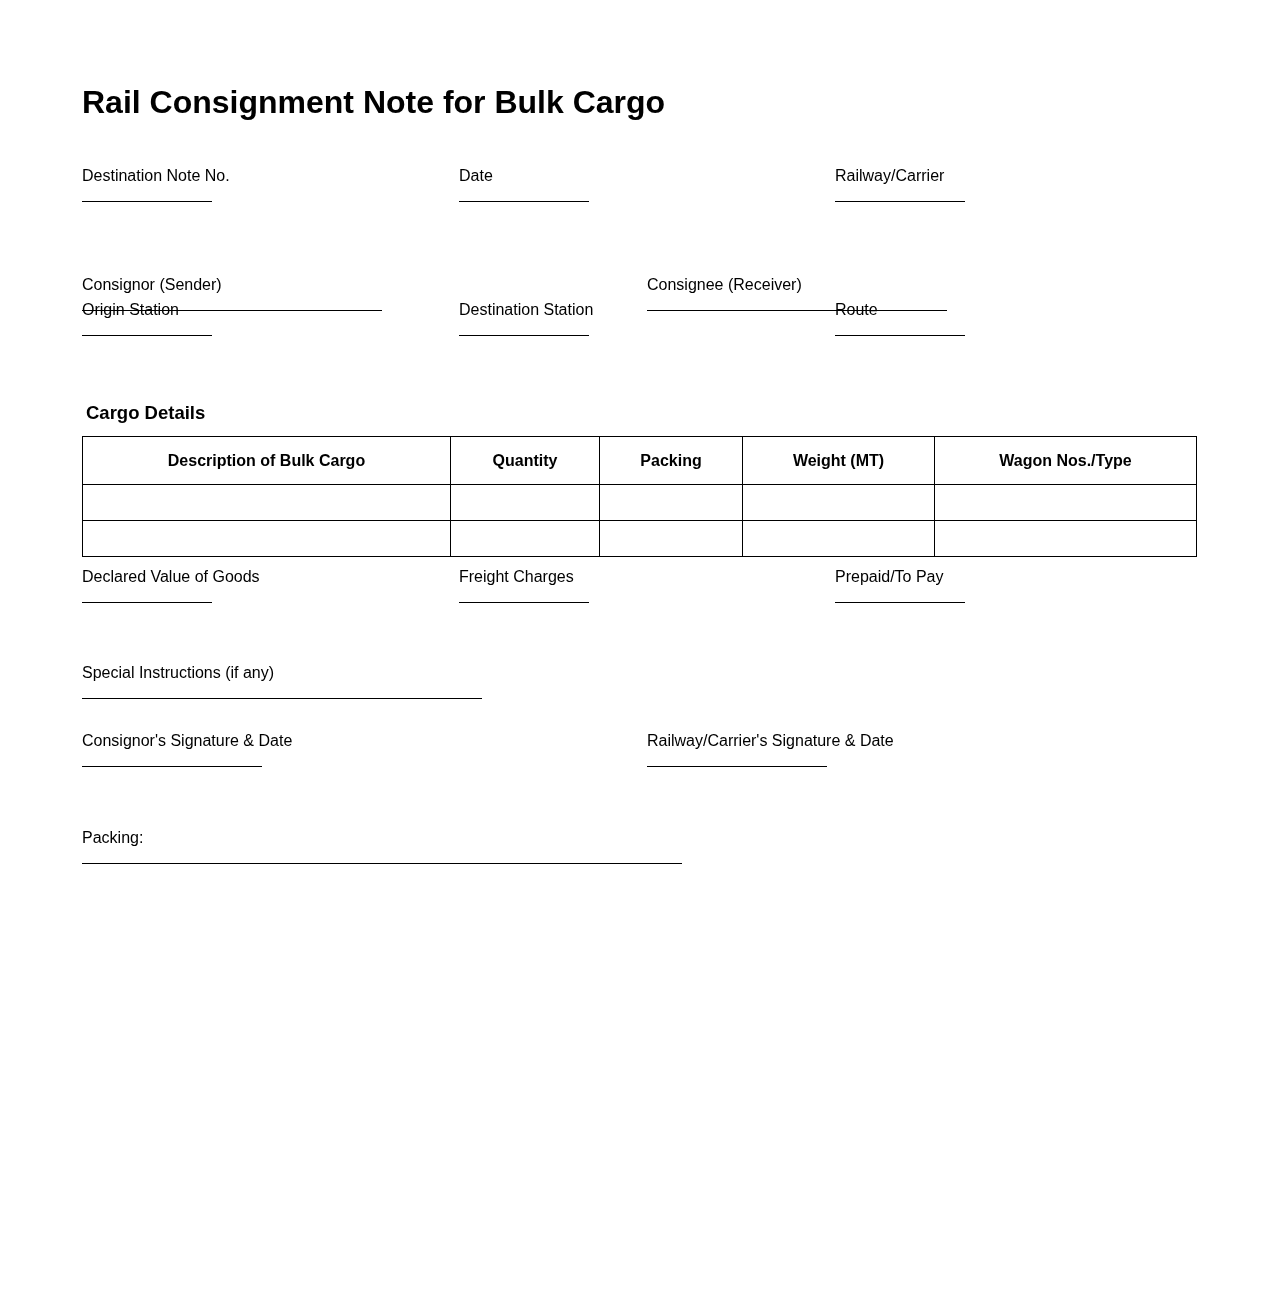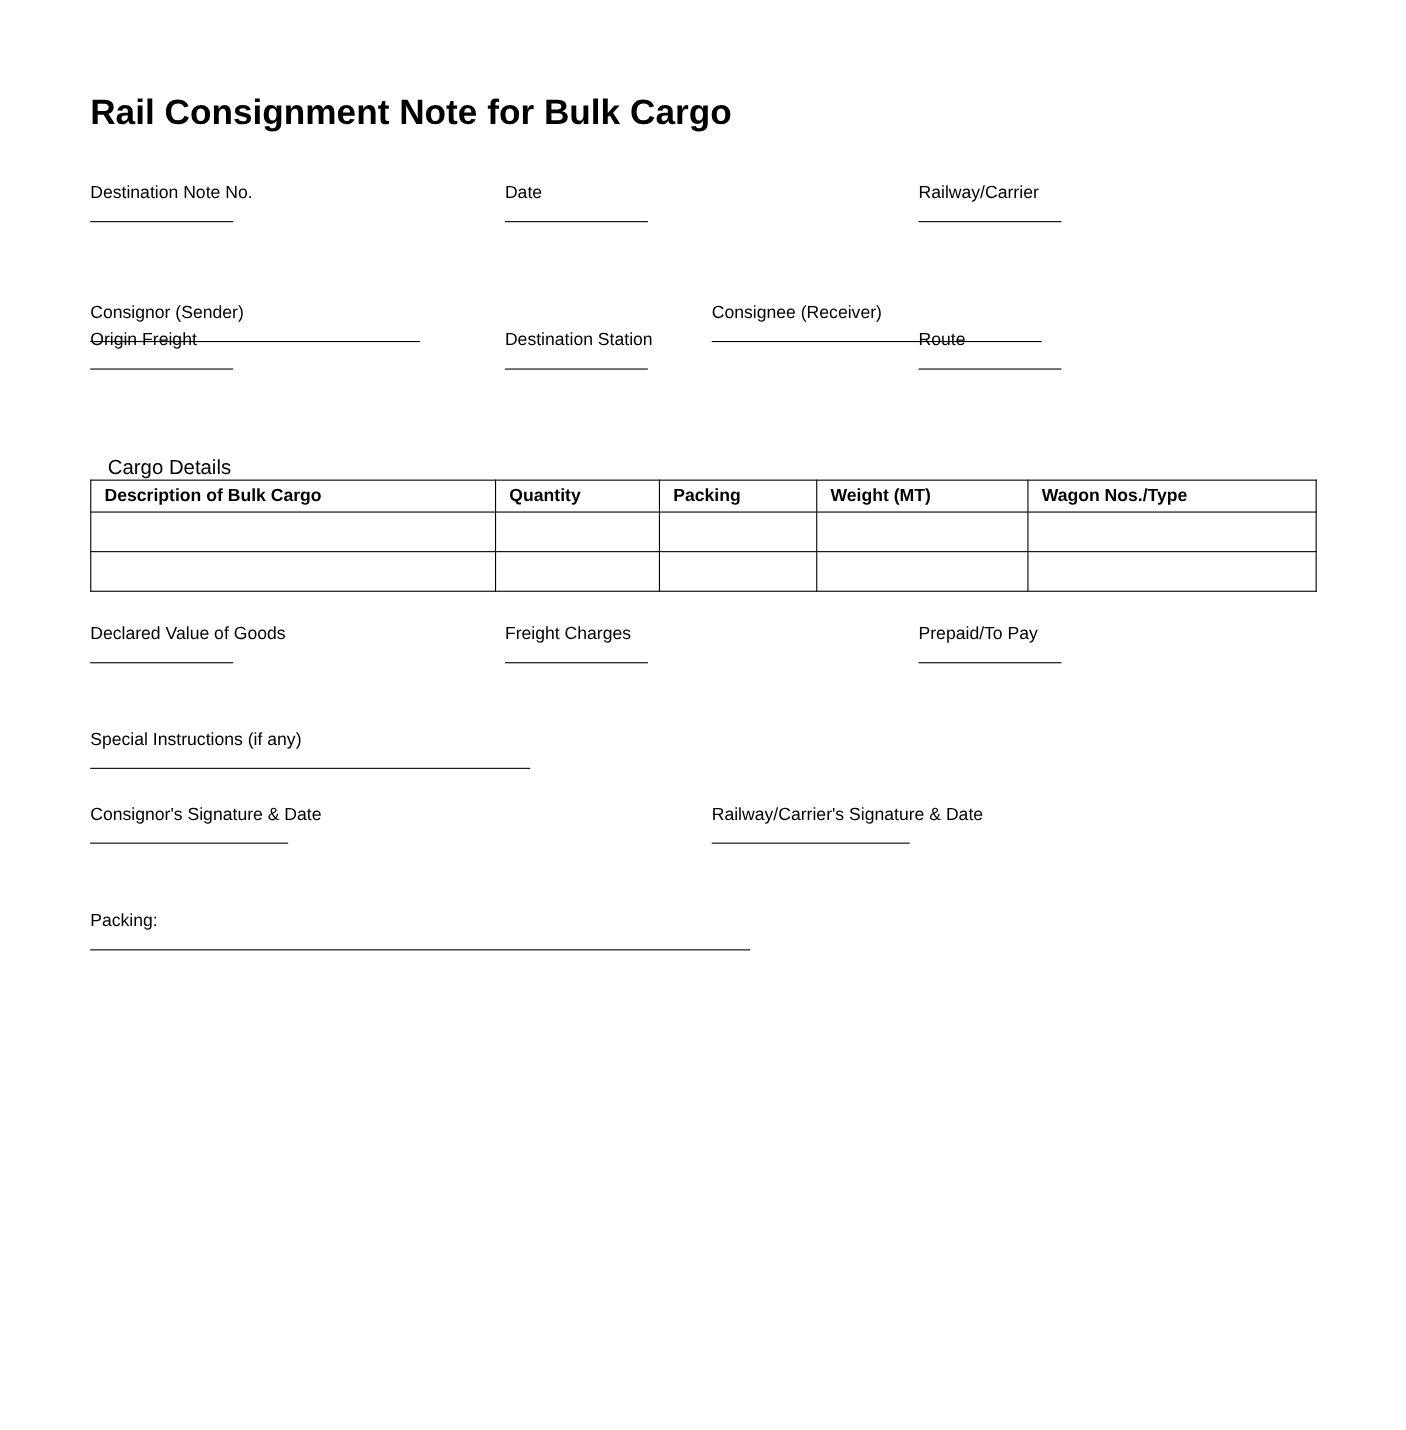--- a/index.html
+++ b/index.html
@@ -62,23 +62,23 @@
 
     .col1 { left: 0; }
     .col2 { left: 377px; }
     .col3 { left: 753px; }
     .half2 { left: 565px; }
 
     .section-title {
       position: absolute;
       left: 0;
       top: 398px;
-      margin: 16px;
+      margin: 4px;
       font-size: 18.5px;
-      font-weight: normal;
+      font-weight: bold;
       line-height: 22px;
       white-space: nowrap;
     }
     table.cargo {
       position: absolute;
       left: 0;
       top: 436px;
       width: 1114px;
       border-collapse: collapse;
       table-layout: fixed;
@@ -86,21 +86,22 @@
     table.cargo th, table.cargo td {
       border: 1px solid #000000;
       height: 36px;
       padding: 0 12px;
       text-align: left;
       vertical-align: middle;
       font-size: 16px;
     }
     table.cargo th {
       font-weight: bold;
-      height: 29px;
+      height: 48px;
+      text-align: center;
     }
   </style>
 </head>
 <body>
 
 <div class="page">
 
   <h1 class="title">Rail Consignment Note for Bulk Cargo</h1>
 
   <div class="row" style="top:167px;">
@@ -124,21 +125,21 @@
       <div class="line w300"></div>
     </div>
     <div class="field half2">
       <span class="label">Consignee (Receiver)</span>
       <div class="line w300"></div>
     </div>
   </div>
 
   <div class="row" style="top:301px;">
     <div class="field col1">
-      <span class="label">Origin Freight</span>
+      <span class="label">Origin Station</span>
       <div class="line w130"></div>
     </div>
     <div class="field col2">
       <span class="label">Destination Station</span>
       <div class="line w130"></div>
     </div>
     <div class="field col3">
       <span class="label">Route</span>
       <div class="line w130"></div>
     </div>

